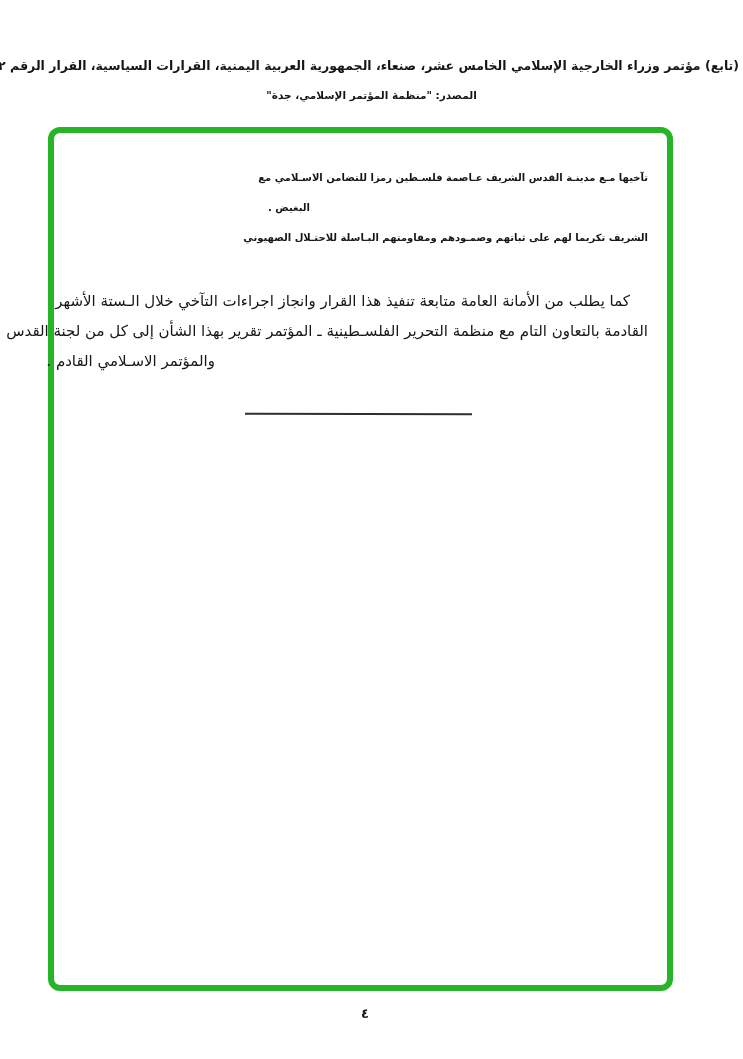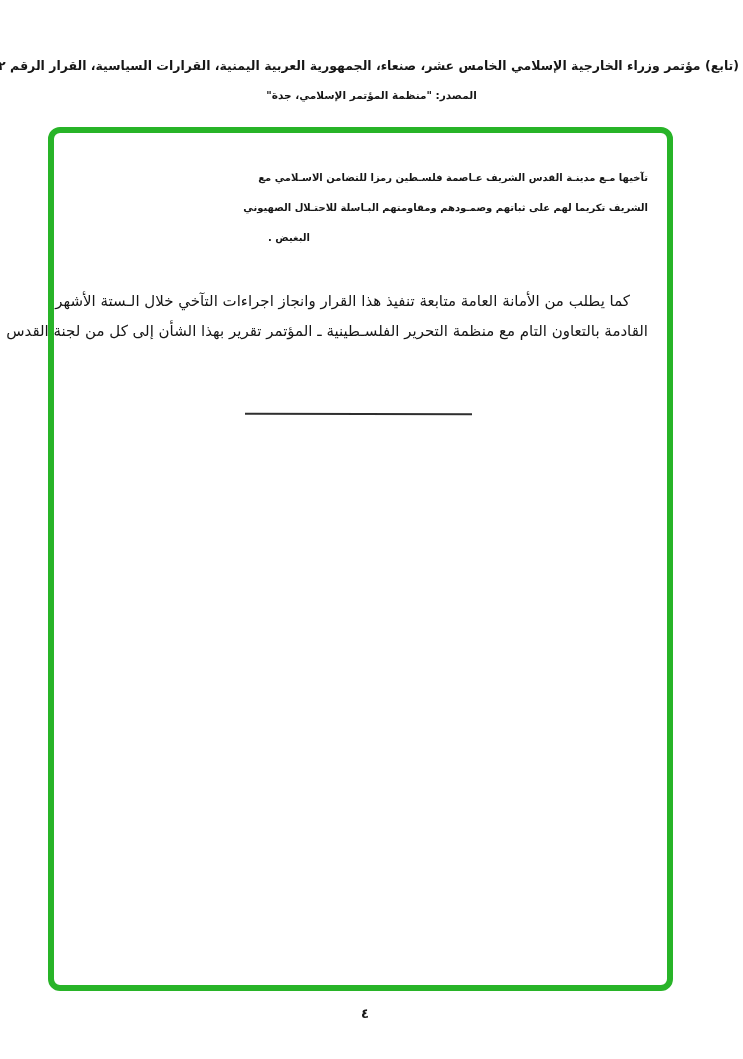--- a/index.html
+++ b/index.html
@@ -98,26 +98,27 @@
 <div class="page">
 
   <div class="hdr1" dir="rtl">(تابع) مؤتمر وزراء الخارجية الإسلامي الخامس عشر، صنعاء، الجمهورية العربية اليمنية، القرارات السياسية، القرار الرقم ١٥/٢-س</div>
 
   <div class="hdr2" dir="rtl">المصدر:  "منظمة المؤتمر الإسلامي، جدة"</div>
 
   <div class="green-box"></div>
 
   <div class="para p1">
     <div class="line">تآخيها مـع مدينـة القدس الشريف عـاصمة فلسـطين رمزا للتضامن الاسـلامي مع</div>
+    <div class="line last1">البغيض .</div>
     <div class="line">الشريف تكريما لهم على ثباتهم وصمـودهم ومقاومتهم البـاسلة للاحتـلال الصهيوني</div>
-    <div class="line last1">البغيض .</div>
   </div>
 
   <div class="para p2">
     <div class="line indent1">كما يطلب من الأمانة العامة متابعة تنفيذ هذا القرار وانجاز اجراءات التآخي خلال الـستة الأشهر</div>
     <div class="line">القادمة بالتعاون التام مع منظمة التحرير الفلسـطينية ـ المؤتمر تقرير بهذا الشأن إلى كل من لجنة القدس</div>
+    <div class="line last2">والمؤتمر الاسـلامي القادم .</div>
   </div>
 
   <div class="divider"></div>
 
   <div class="pagenum" dir="rtl">٤</div>
 
 </div>
 
 </body></html>

